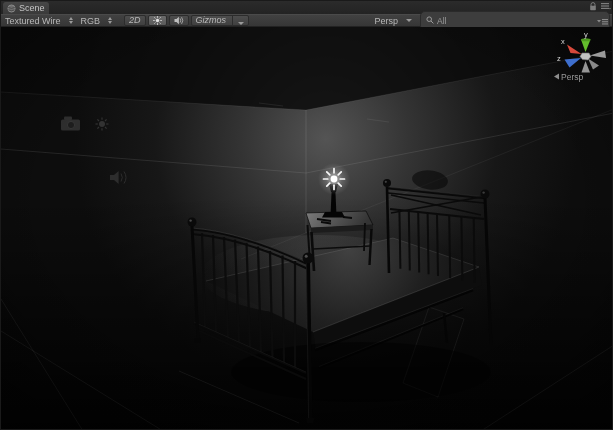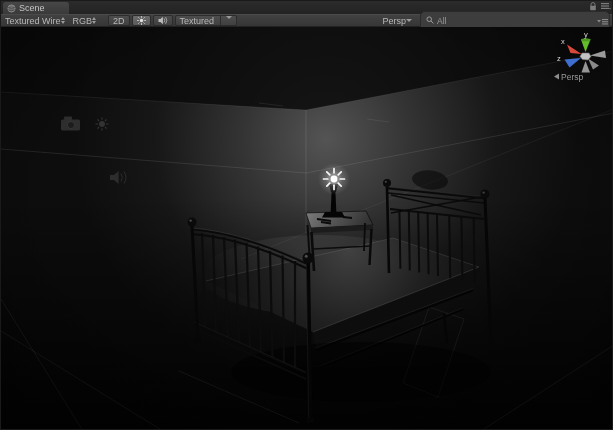--- a/index.html
+++ b/index.html
@@ -10,21 +10,21 @@
     background:#0c0c0c;
     border:1px solid #1a1a1a;box-sizing:border-box;
   }
   
   .tabbar{
     position:absolute;left:0;top:0;width:613px;height:13px;
     background:linear-gradient(#2b2b2b,#232323);
     display:flex;align-items:flex-end;
   }
   .tab{
-    margin-left:2px;height:12px;padding:0 24px 0 4px;
+    margin-left:2px;height:12px;padding:0 4px 0 4px;
     background:linear-gradient(#474747,#3a3a3a);
     border-radius:3px 3px 0 0;
     display:flex;align-items:center;gap:3px;
     color:#c6c6c6;font-size:9px;line-height:12px;
   }
   .tab-icon svg{display:block}
   .tabbar-right{
     position:absolute;right:3px;top:1px;display:flex;gap:4px;align-items:center;
   }
   .tabbar-right svg{display:block}
@@ -32,29 +32,29 @@
   
   .toolbar{
     position:absolute;left:0;top:13px;width:613px;height:13px;
     background:linear-gradient(#414141,#363636);
     border-top:1px solid #4a4a4a;border-bottom:1px solid #222;
     box-sizing:border-box;
     display:flex;align-items:center;
     color:#b8b8b8;font-size:9px;
   }
   .tb-item{display:flex;align-items:center;height:11px;padding:0 4px;cursor:default;white-space:nowrap;}
-  .tb-drop{gap:0}
+  .tb-drop{gap:8px}
   .updown{display:inline-flex;flex-direction:column;gap:1px}
   .updown i{display:block;width:0;height:0;border-left:2.5px solid transparent;border-right:2.5px solid transparent}
   .updown .up{border-bottom:3px solid #9a9a9a}
   .updown .down{border-top:3px solid #9a9a9a}
   .tb-btn{
     background:linear-gradient(#4d4d4d,#404040);
     border:1px solid #2c2c2c;border-radius:2px;height:11px;box-sizing:border-box;
-    padding:0 4px;margin-left:2px;display:flex;align-items:flex-start;gap:2px;
+    padding:0 4px;margin-left:2px;display:flex;align-items:flex-end;gap:2px;font-style:italic;
   }
   .tb-btn.active{background:linear-gradient(#6b6b6b,#5a5a5a);color:#e8e8e8}
   .tb-btn svg{display:block}
   .caret{width:0;height:0;border-left:3px solid transparent;border-right:3px solid transparent;border-top:3.5px solid #9a9a9a;}
   .split{width:1px;height:9px;background:#2c2c2c;margin:0 3px 0 4px}
   .searchbox{
     flex:0 0 auto;display:flex;align-items:center;gap:3px;
     width:178px;height:10px;margin-left:4px;margin-right:4px;
     background:#3d3d3d;border:1px solid #2a2a2a;border-radius:5px;
     padding:4px 5px;
@@ -147,21 +147,21 @@
     </div>
     <div class="tb-btn">
       <span>
         <svg width="10" height="9" viewBox="0 0 10 9">
           <path d="M0.5,3 h2 l2.4,-2.2 v7.4 l-2.4,-2.2 h-2 z" fill="#bdbdbd"></path>
           <path d="M6,2.4 q1.5,2.1 0,4.2 M7.6,1.2 q2.4,3.3 0,6.6" stroke="#bdbdbd" stroke-width="0.8" fill="none"></path>
         </svg>
       </span>
     </div>
     <div class="tb-btn">
-      <span>Textured</span>
+      <span>Gizmos</span>
       <span class="split"></span>
       <span class="caret"></span>
     </div>
     <div class="spacer"></div>
     <div class="tb-item tb-drop">
       <span>Persp</span>
       <span class="caret"></span>
     </div>
     <div class="searchbox">
       <span>

